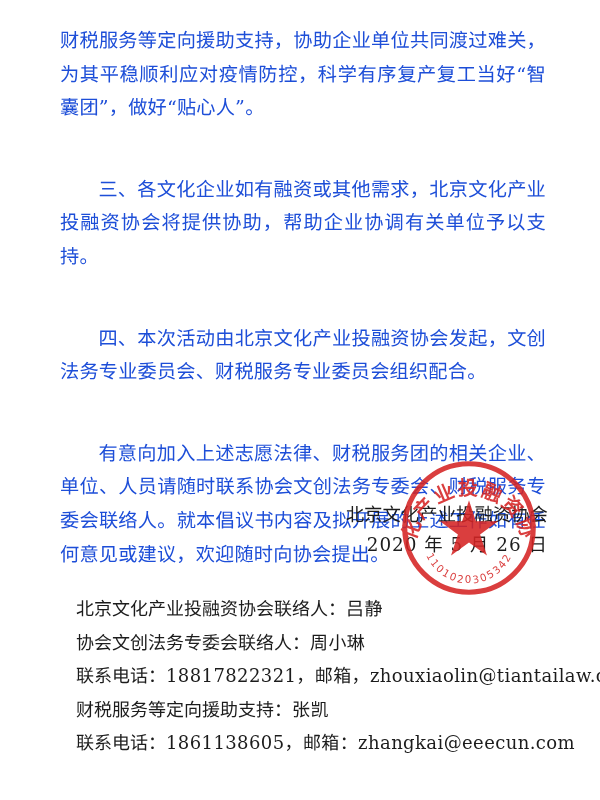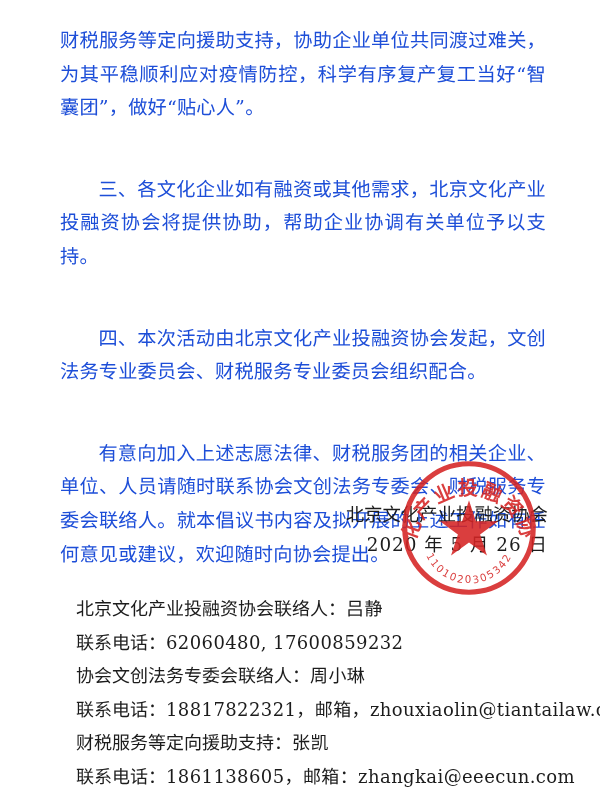--- a/index.html
+++ b/index.html
@@ -128,23 +128,20 @@
         <textPath href="#arcBottom" startOffset="50%" text-anchor="middle" id="sealSerial">1101020305342</textPath>
       </text>
     </svg>
   </div>
 
   <div class="contact-block">
     <div class="contact-line">
       <span>北京文化产业投融资协会联络人：</span><span class="ascii">吕静</span>
     </div>
     <div class="contact-line">
-      <span>联系电话：</span><span class="ascii">62060480, 17600859232</span>
-    </div>
-    <div class="contact-line">
       <span>协会文创法务专委会联络人：</span><span class="ascii">周小琳</span>
     </div>
     <div class="contact-line">
       <span>联系电话：</span><span class="ascii">18817822321，邮箱，zhouxiaolin@tiantailaw.com</span>
     </div>
     <div class="contact-line">
       <span>财税服务等定向援助支持：</span><span class="ascii">张凯</span>
     </div>
     <div class="contact-line">
       <span>联系电话：</span><span class="ascii">1861138605，邮箱：zhangkai@eeecun.com</span>

